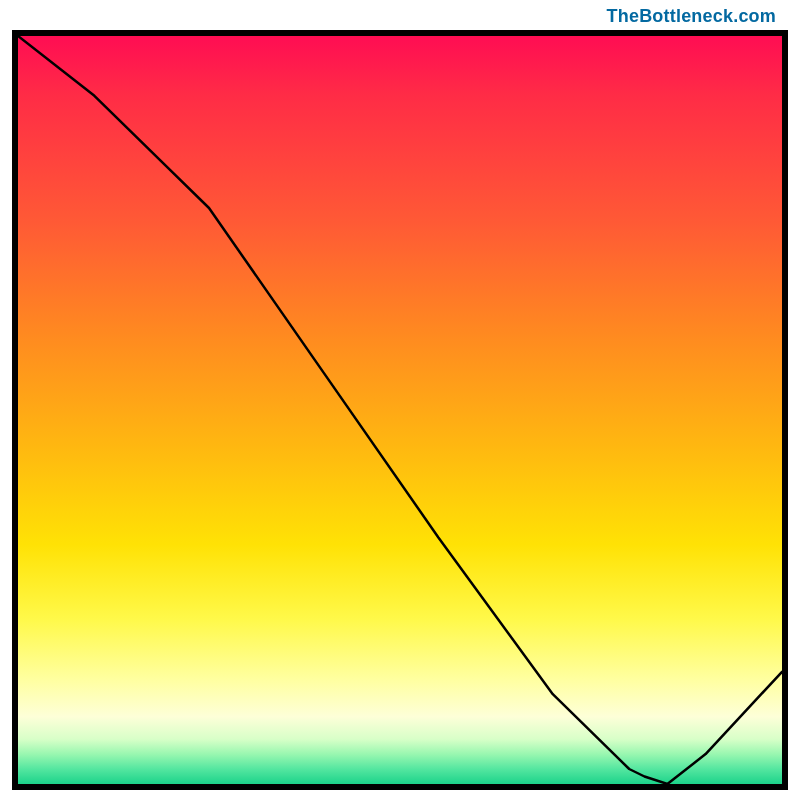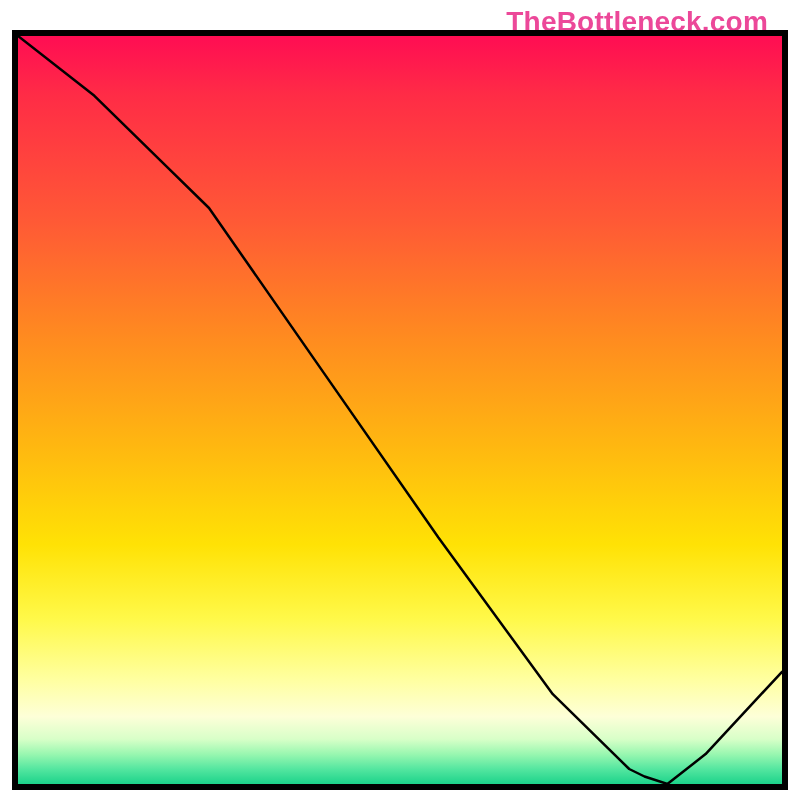--- a/index.html
+++ b/index.html
@@ -11,24 +11,24 @@
     font-family: Arial, Helvetica, sans-serif;
   }
   .container {
     position: relative;
     width: 800px;
     height: 800px;
   }
   .watermark {
     position: absolute;
     top: 6px;
-    right: 32px;
-    font-size: 28px;
+    right: 24px;
+    font-size: 18px;
     font-weight: bold;
-    color: #ec4899;
+    color: #0369a1;
     letter-spacing: 0.2px;
   }
   .frame {
     position: absolute;
     left: 12px;
     top: 30px;
     width: 776px;
     height: 760px;
     box-sizing: border-box;
     border: 6px solid #000;

